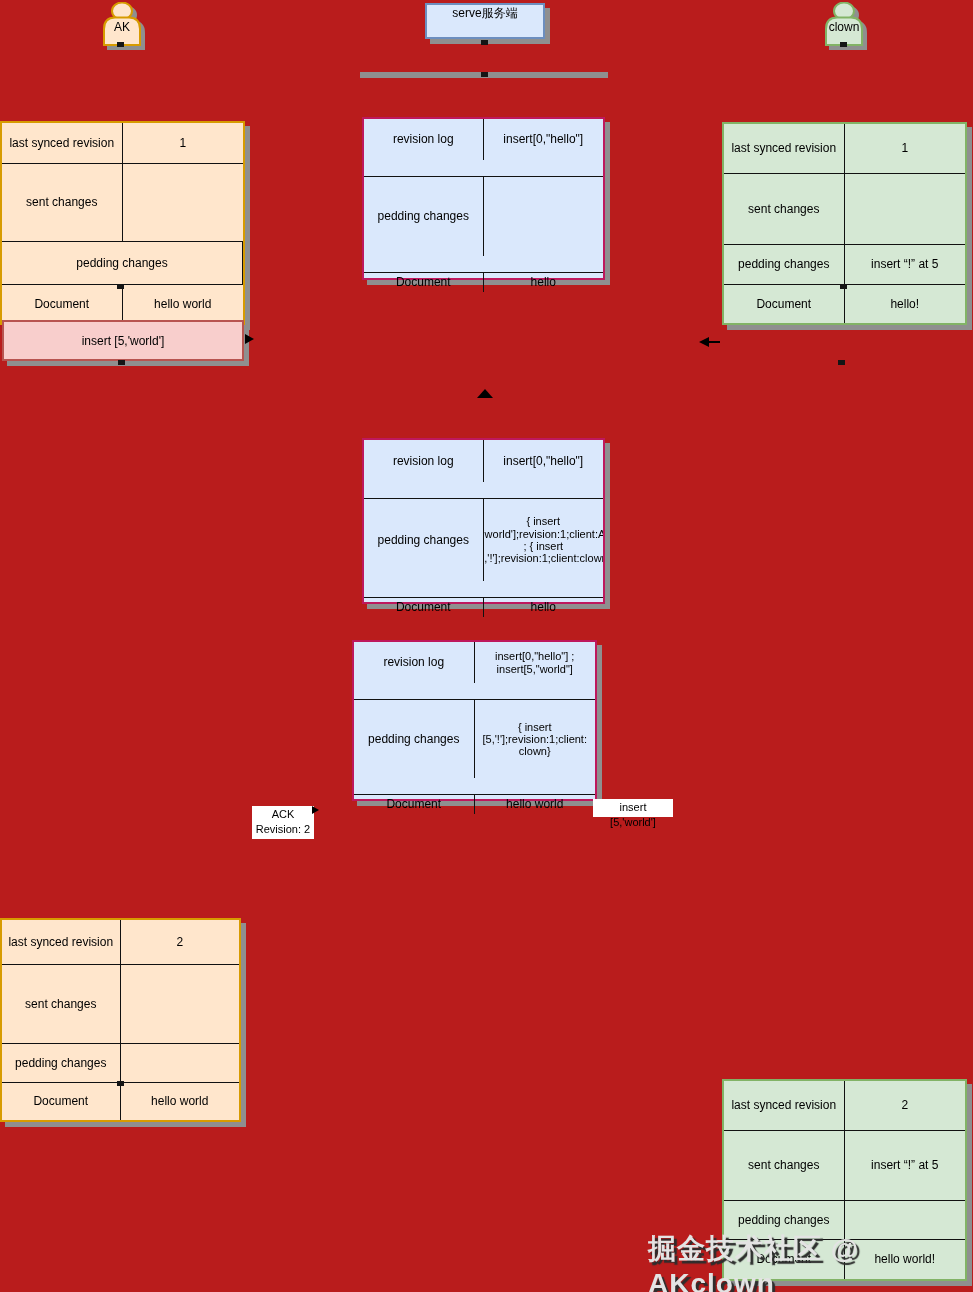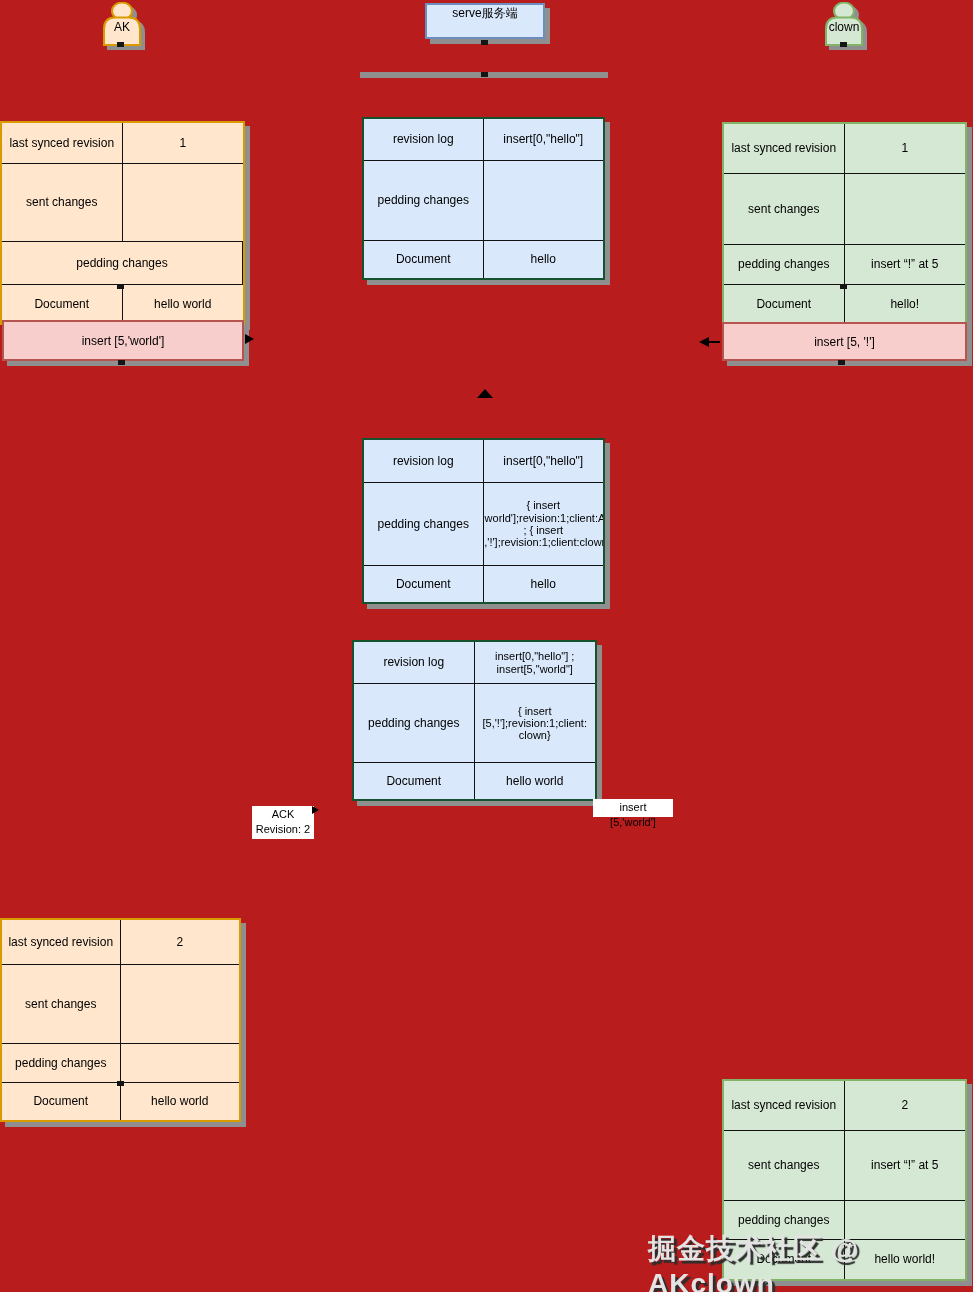--- a/index.html
+++ b/index.html
@@ -6,21 +6,21 @@
   .canvas {
     position:relative; width:973px; height:1292px; background:#b91c1c;
     font-family:"Liberation Sans", sans-serif; overflow:hidden; color:#000;
   }
   .canvas * { box-sizing:border-box; }
 
   
   .table { position:absolute; display:flex; flex-direction:column;
            box-shadow:5px 5px 0 #8f8f8f;margin-top:40px; }
   .table.orange { background:#ffe6cc; border:2px solid #d79b00; }
-  .table.blue   { background:#dae8fc; border:2px solid #14532d; }
+  .table.blue   { background:#dae8fc; border:2px solid #be185d;gap:16px; }
   .table.green  { background:#d5e8d4; border:2px solid #82b366; }
   .trow { display:flex; flex:0 0 auto; }
   .trow.grow { flex:1 1 auto; }
   .trow + .trow { border-top:1px solid #111; }
   .cell { flex:1 1 50%; display:flex; align-items:center; justify-content:center;
           text-align:center; font-size:12px; line-height:1.25; padding:2px 3px;
           overflow:hidden; overflow-wrap:break-word; }
   .cell.key { border-right:1.5px solid #111; }
   .cell.dense { font-size:11px; line-height:1.12; padding:1px 2px; }
 
@@ -136,23 +136,20 @@
       <div class="cell key">Document</div>
       <div class="cell">hello!</div>
     </div>
   </div>
 
   <div class="pinkbox" style="left:2px; top:320px; width:242px; height:41px;">
     <span>insert [5,'world']</span>
   </div>
   <div class="arrow-right" style="left:245px; top:334px;"></div>
 
-  <div class="pinkbox" style="left:722px; top:322px; width:245px; height:39px;">
-    <span>insert [5, '!']</span>
-  </div>
   <div class="arrow-left" style="left:699px; top:337px;"></div>
   <div class="stub" style="left:709px; top:341px; width:11px;"></div>
 
   <div class="arrow-up" style="left:477px; top:389px;"></div>
   <div class="table blue" style="left:362px; top:398px; width:243px; height:166px;">
     <div class="trow" style="height:42px">
       <div class="cell key">revision log</div>
       <div class="cell">insert[0,"hello"]</div>
     </div>
     <div class="trow" style="height:83px">

